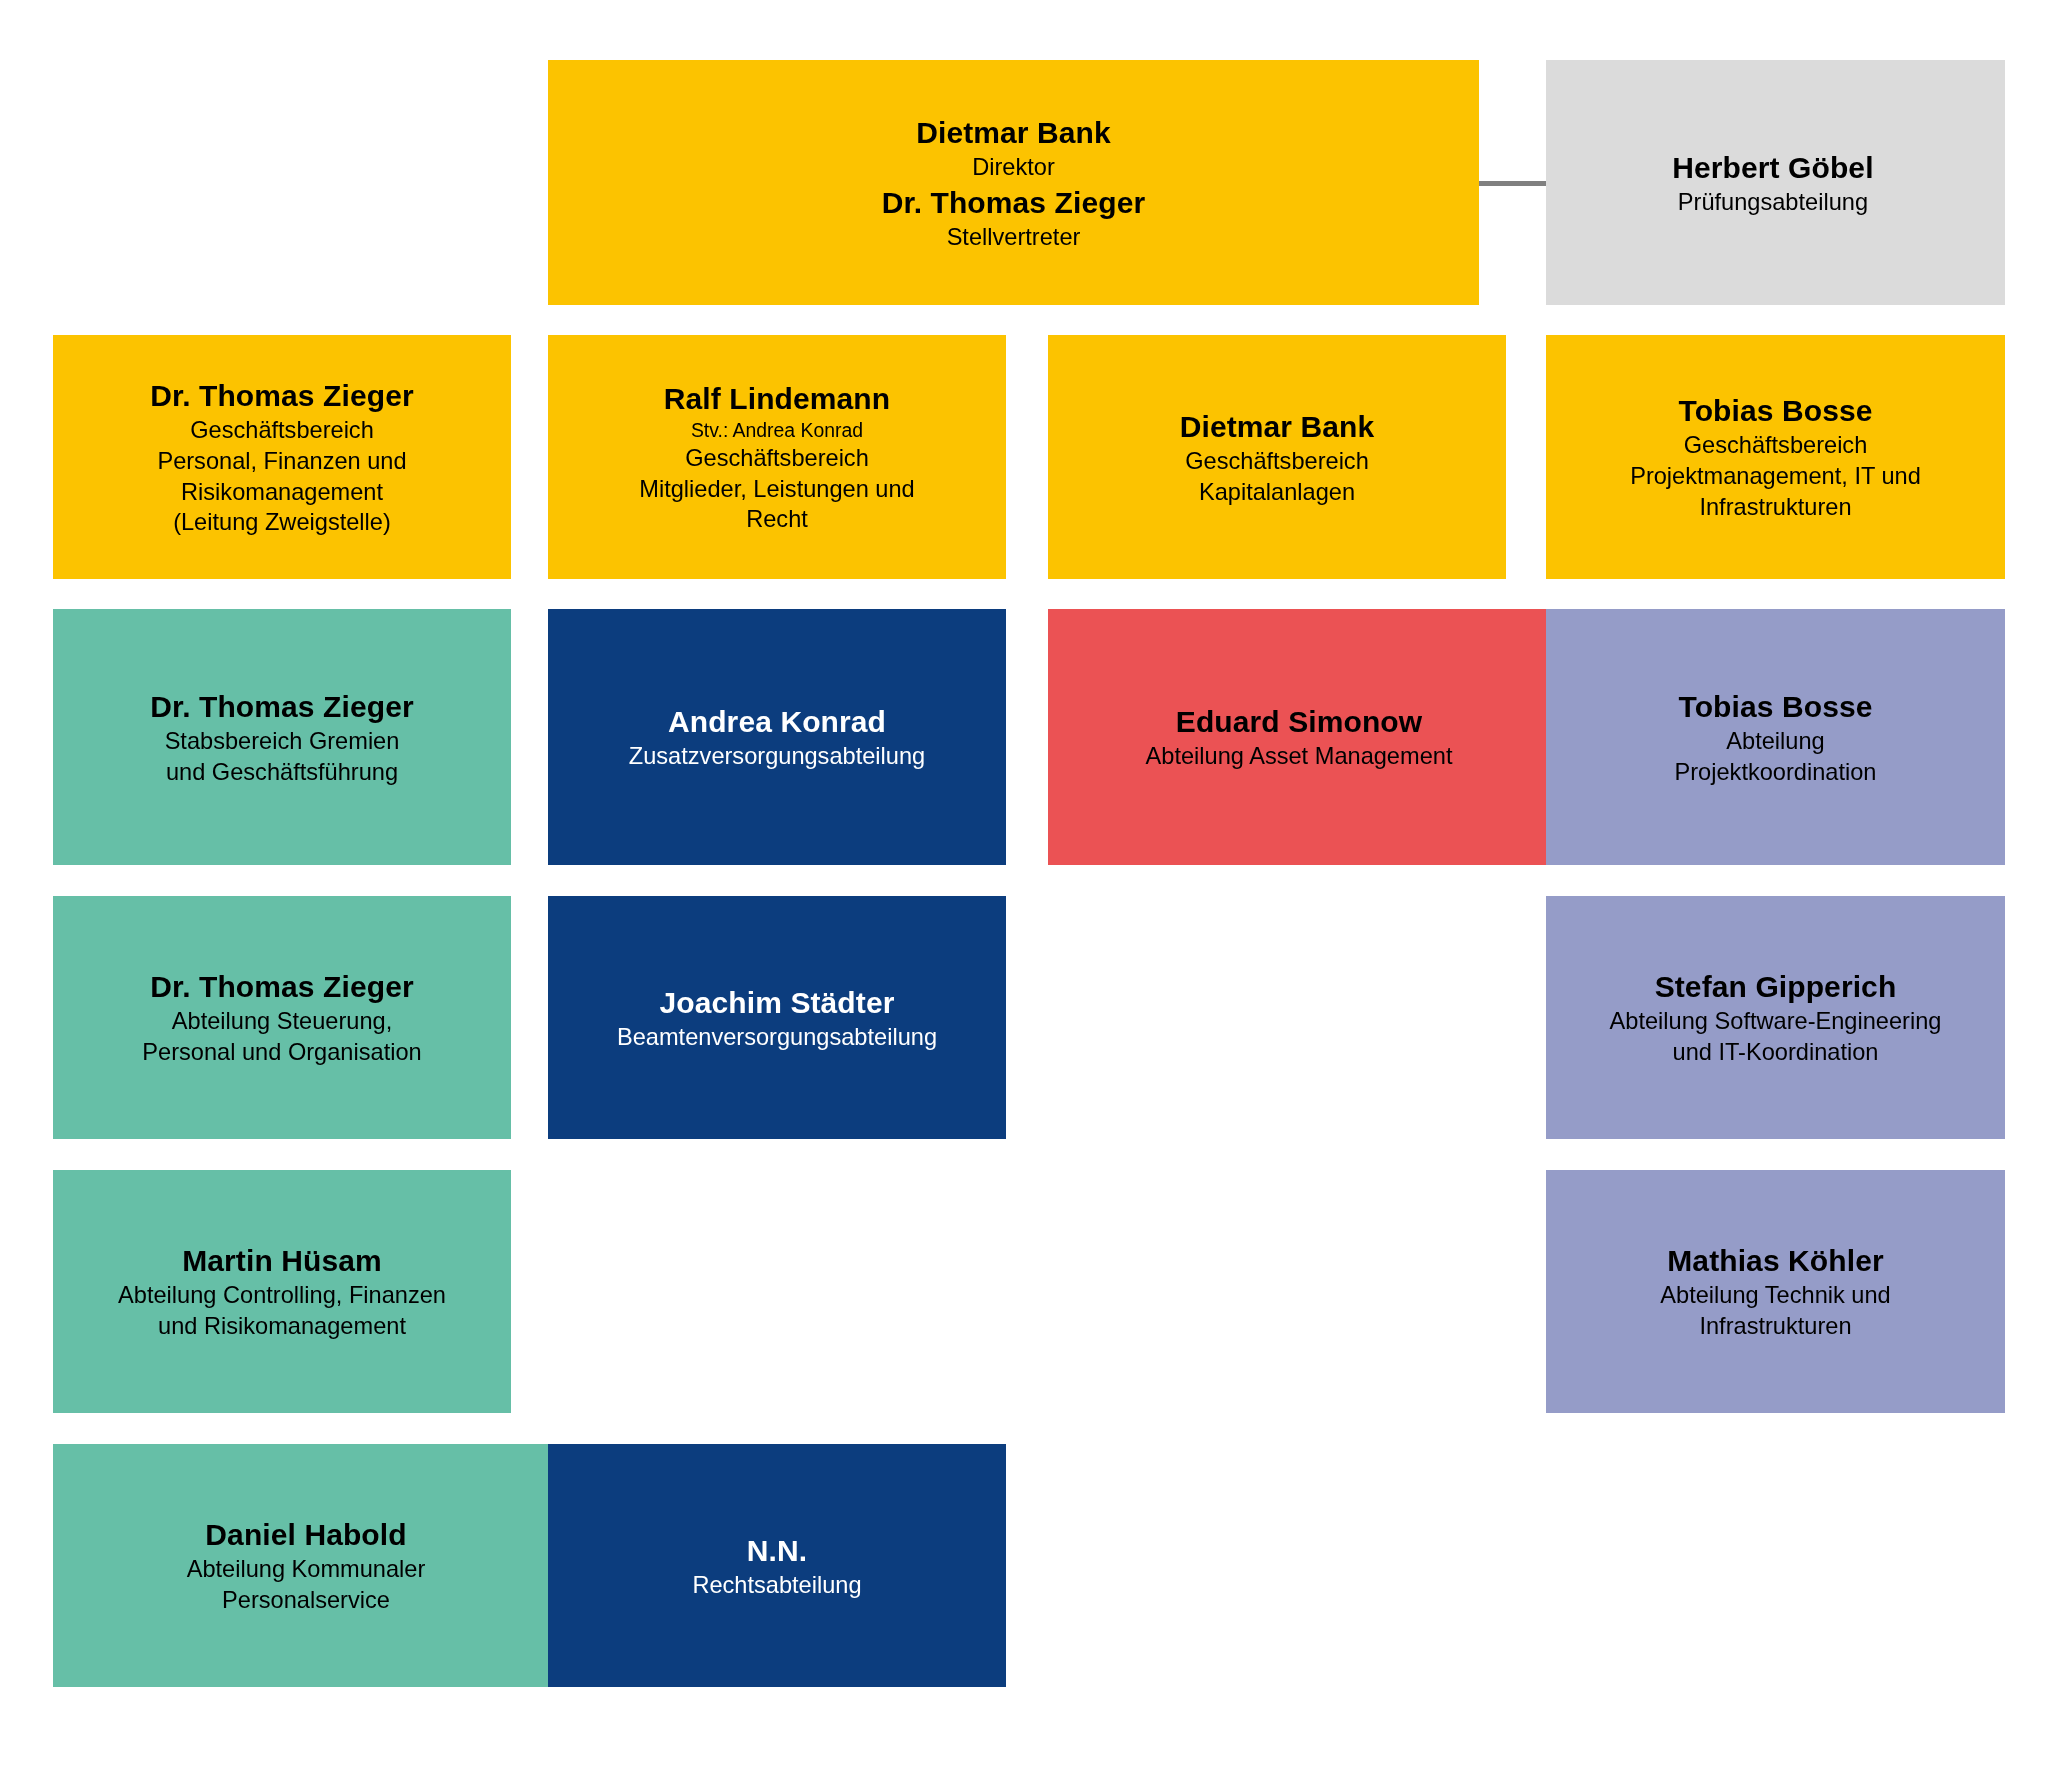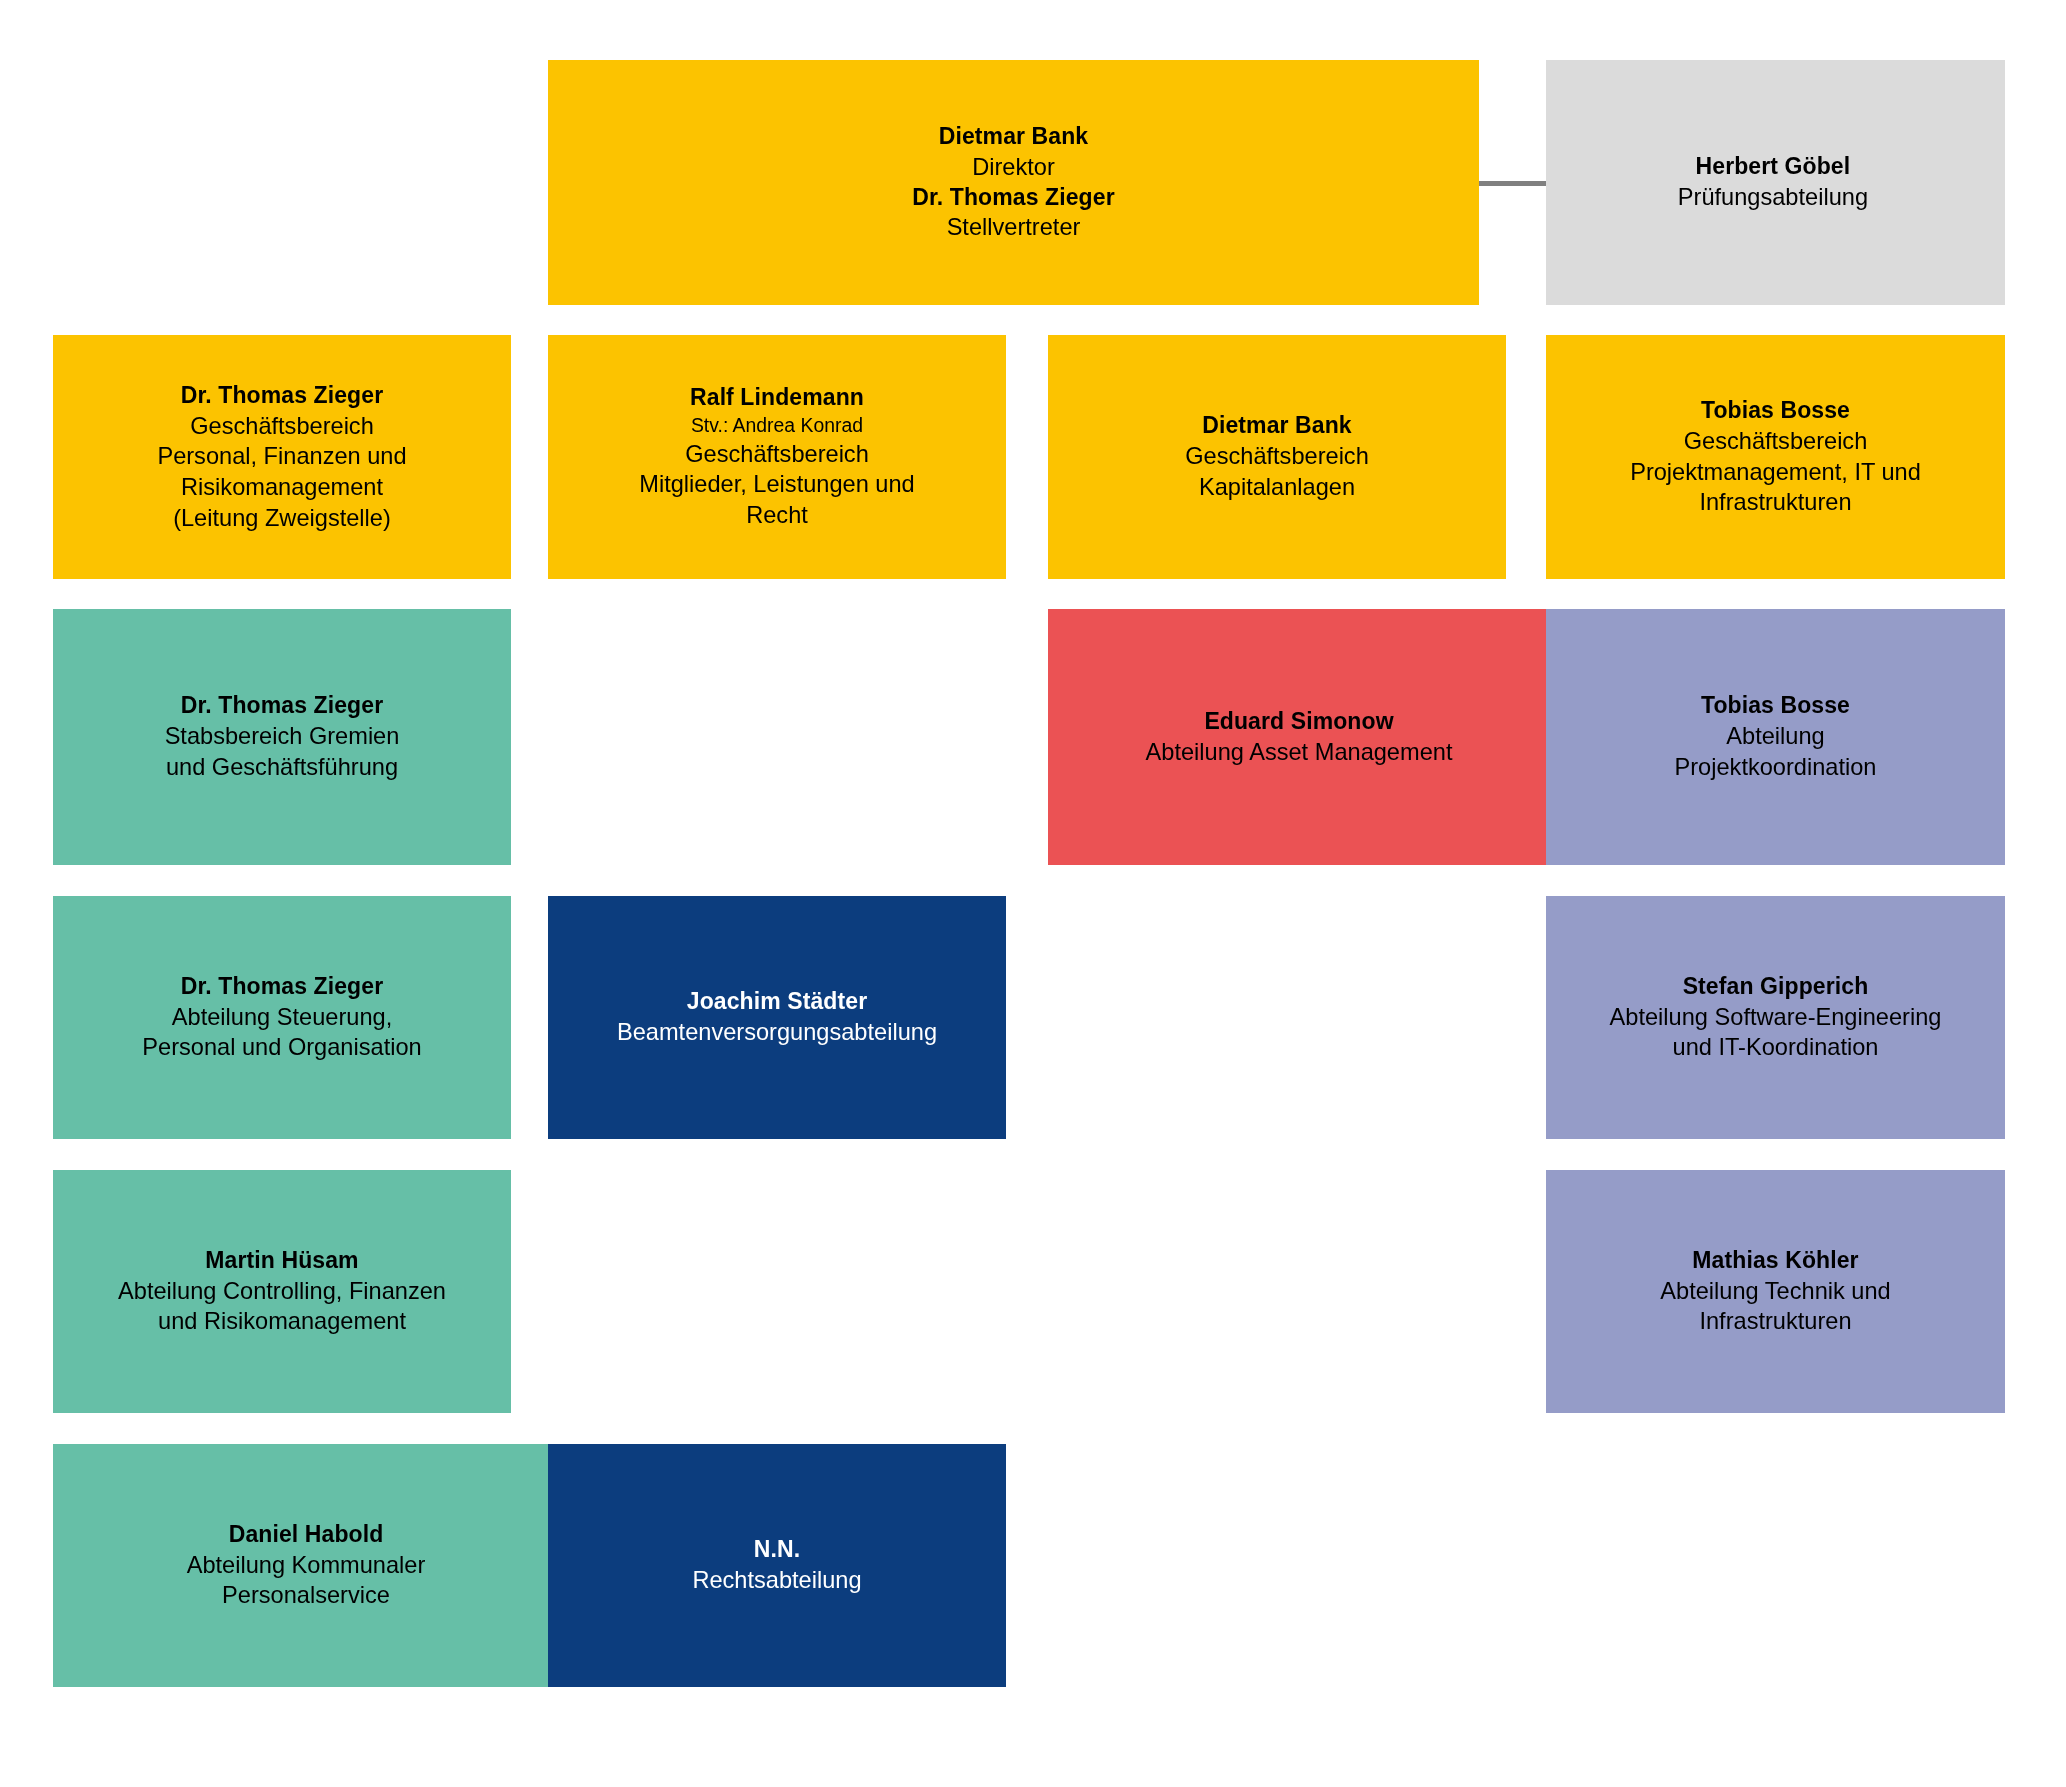--- a/index.html
+++ b/index.html
@@ -27,21 +27,21 @@
     display: flex;
     flex-direction: column;
     align-items: center;
     justify-content: center;
     text-align: center;
     padding: 4.7px 13.2px;
     line-height: 1.30;
   }
   .node .nm {
     font-weight: bold;
-    font-size: 23px;
+    font-size: 30px;
     letter-spacing: 0.1px;
     white-space: nowrap;
   }
   .node .sub {
     font-weight: normal;
     font-size: 23.6px;
   }
   .node .stv {
     font-weight: normal;
     font-size: 19.4px;
@@ -110,20 +110,24 @@
     <div class="sub">Projektmanagement, IT und</div>
     <div class="sub">Infrastrukturen</div>
   </div>
 
   <div class="node c-teal" style="left:53px; top:609px; width:458px; height:256px;">
     <div class="nm">Dr. Thomas Zieger</div>
     <div class="sub">Stabsbereich Gremien</div>
     <div class="sub">und Geschäftsführung</div>
   </div>
 
+  <div class="node c-navy" style="left:548px; top:609px; width:458px; height:256px;">
+    <div class="nm">Andrea Konrad</div>
+    <div class="sub">Zusatzversorgungsabteilung</div>
+  </div>
 
   <div class="node c-red" style="left:1048px; top:609px; width:502px; height:256px;text-align:right;">
     <div class="nm">Eduard Simonow</div>
     <div class="sub">Abteilung Asset Management</div>
   </div>
 
   <div class="node c-purple" style="left:1546px; top:609px; width:459px; height:256px;">
     <div class="nm">Tobias Bosse</div>
     <div class="sub">Abteilung</div>
     <div class="sub">Projektkoordination</div>

